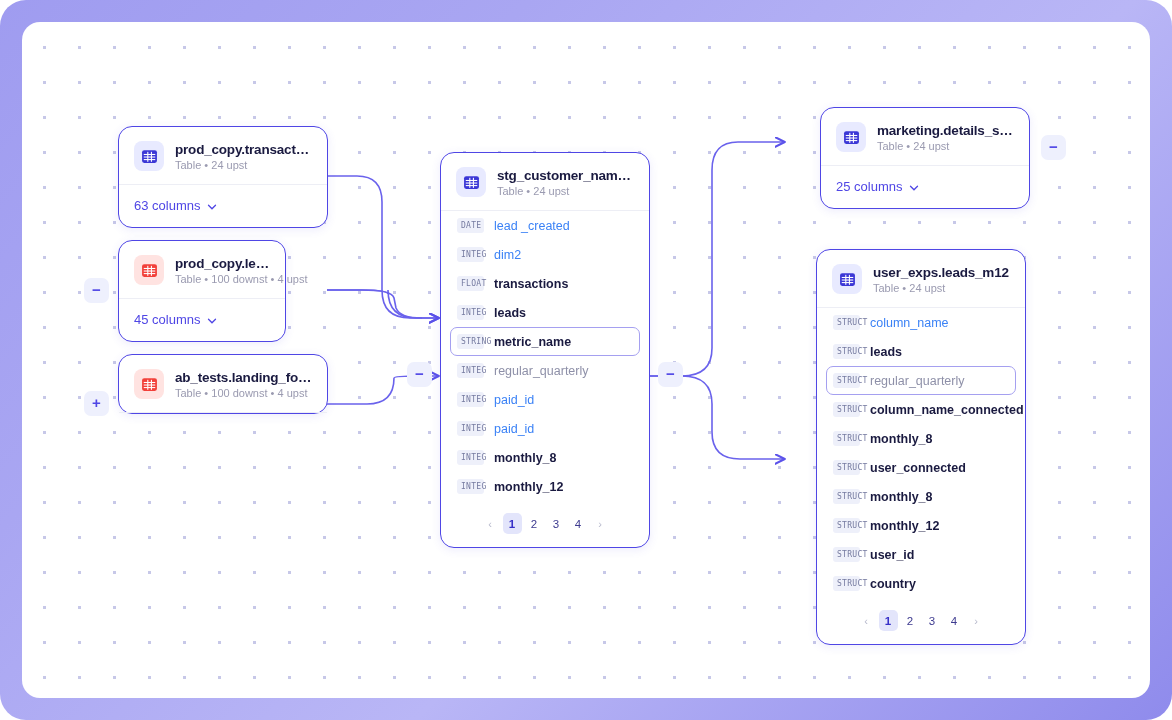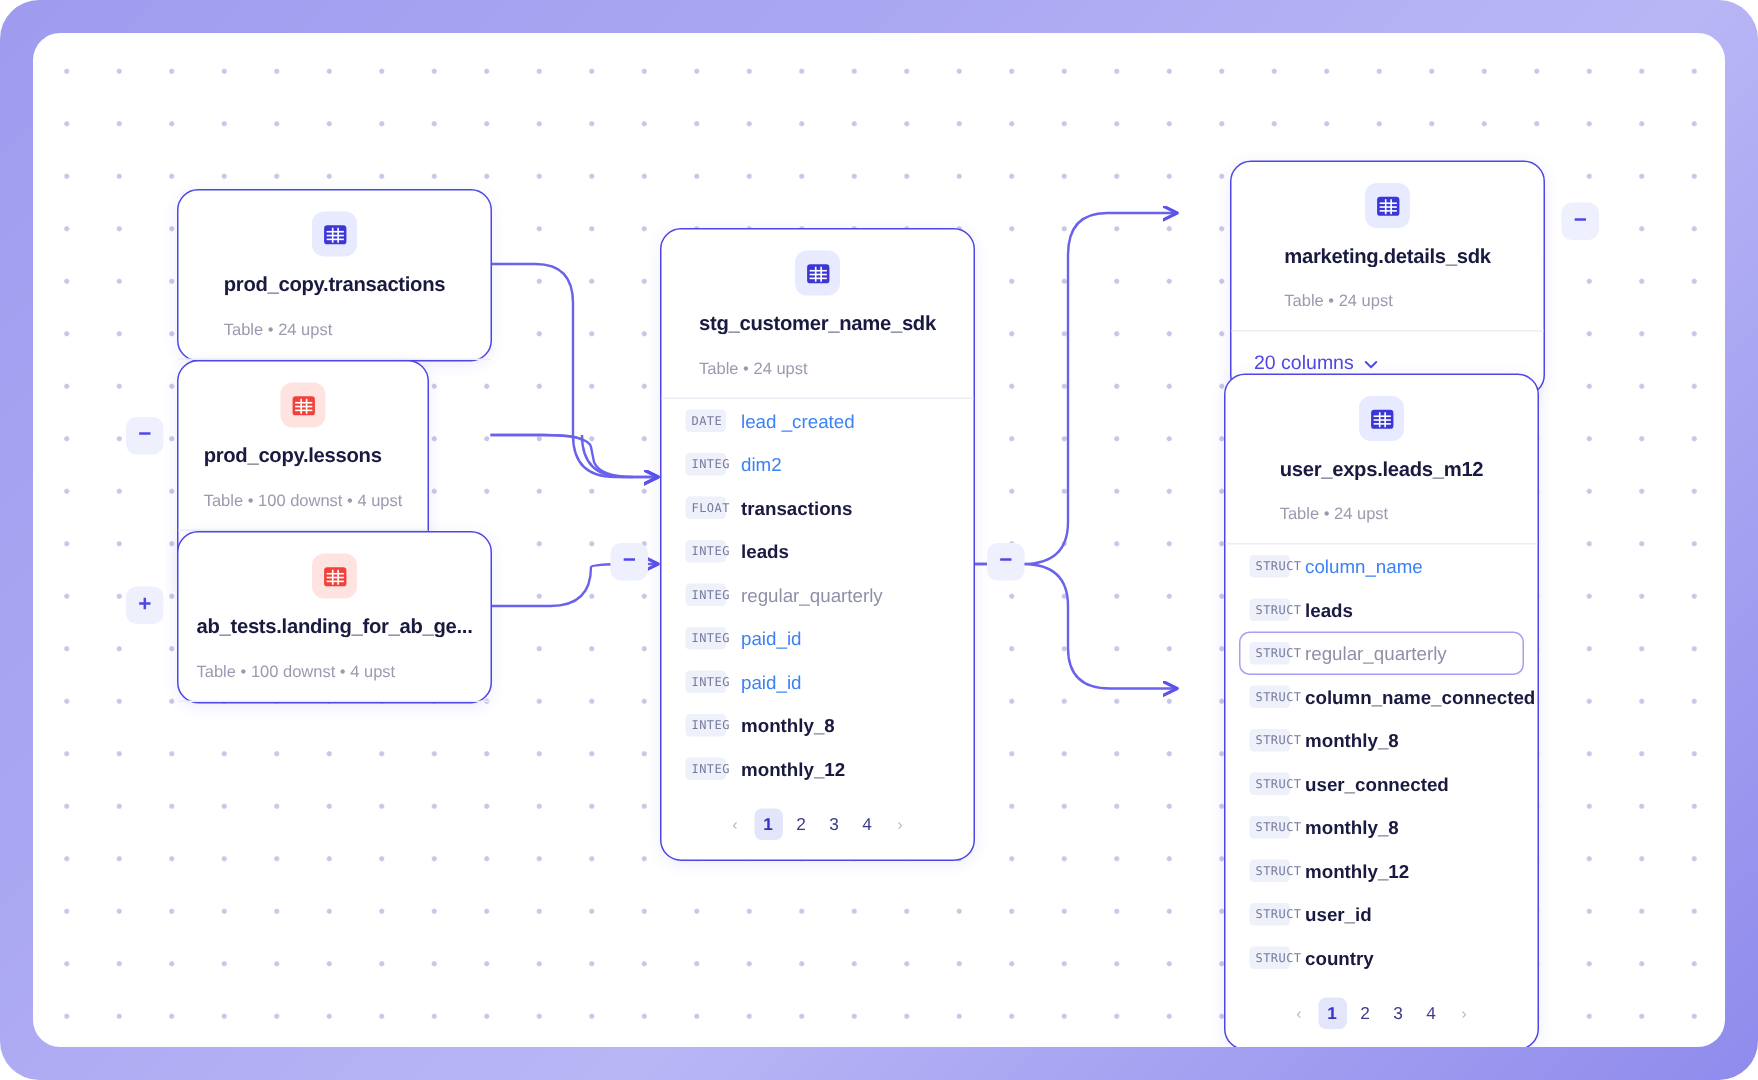--- a/index.html
+++ b/index.html
@@ -32,35 +32,35 @@
 
   
   .node {
     position: absolute;
     background: #ffffff;
     border: 1.6px solid #4f46e5;
     border-radius: 14px;
     box-shadow: 0 2px 10px rgba(79,70,229,0.10);
     z-index: 5;
   }
-  .node-head { display: flex; align-items: center; gap: 11px; padding: 14px 15px 13px 15px; flex-direction: column; }
+  .node-head { display: flex; align-items: center; gap: 11px; padding: 14px 15px 13px 15px; }
   .tbl-icon {
     width: 30px; height: 30px; border-radius: 8px;
     display: flex; align-items: center; justify-content: center;
     flex: none;
   }
   .tbl-icon.blue { background: #e8eaff; }
   .tbl-icon.red  { background: #ffe3e1; }
   .node-titles { min-width: 0; }
   .node-title {
     font-size: 13.5px; font-weight: bold; color: #1a1a40;
     letter-spacing: -0.2px; white-space: nowrap;
     overflow: hidden; text-overflow: ellipsis;
   }
-  .node-sub { font-size: 11px; color: #9a9ab0; margin-top: 17px; white-space: nowrap; }
+  .node-sub { font-size: 11px; color: #9a9ab0; margin-top: 2px; white-space: nowrap; }
   .node-div { height: 1px; background: #edeef5; margin: 0; }
 
   .cols-bar {
     display: flex; align-items: center; justify-content: space-between;
     padding: 13px 15px 13px 15px;
   }
   .cols-label {
     font-size: 13px; color: #4f46e5; font-weight: normal;
     display: flex; align-items: center; gap: 7px;
   }
@@ -147,20 +147,30 @@
               <rect x="5.9" y="3.6" width="1" height="9.4" fill="#fff"></rect>
               <rect x="9.3" y="3.6" width="1" height="9.4" fill="#fff"></rect>
             </svg>
         </div>
         <div class="node-titles">
           <div class="node-title">prod_copy.transactions</div>
           <div class="node-sub">Table • 24 upst</div>
         </div>
       </div>
       <div class="node-div"></div>
+      <div class="cols-bar">
+        <div class="cols-label">
+          <span>63 columns</span>
+          <span class="chev">
+            <svg width="10" height="10" viewBox="0 0 10 10">
+                <path d="M1.5,3.3 L5,6.8 L8.5,3.3" fill="none" stroke="#4f46e5" stroke-width="1.3" stroke-linecap="round"></path>
+              </svg>
+          </span>
+        </div>
+      </div>
     </div>
 
     <div class="node collapsed" style="left:96px; top:218px; width:168px;">
       <div class="node-head">
         <div class="tbl-icon red">
           <svg width="17" height="17" viewBox="0 0 16 16">
               <rect x="1" y="2" width="14" height="12" rx="2" fill="#f2403a"></rect>
               <rect x="2.6" y="5.6" width="10.8" height="1" fill="#fff"></rect>
               <rect x="2.6" y="8" width="10.8" height="1" fill="#fff"></rect>
               <rect x="2.6" y="10.4" width="10.8" height="1" fill="#fff"></rect>
@@ -234,20 +244,24 @@
             <span class="cname">dim2</span>
           </div>
           <div class="col-row">
             <span class="badge">FLOAT</span>
             <span class="cname strong">transactions</span>
           </div>
           <div class="col-row">
             <span class="badge">INTEG</span>
             <span class="cname strong">leads</span>
           </div>
+          <div class="col-row sel">
+            <span class="badge">STRING</span>
+            <span class="cname strong">metric_name</span>
+          </div>
           <div class="col-row">
             <span class="badge">INTEG</span>
             <span class="cname mid">regular_quarterly</span>
           </div>
           <div class="col-row">
             <span class="badge">INTEG</span>
             <span class="cname">paid_id</span>
           </div>
           <div class="col-row">
             <span class="badge">INTEG</span>
@@ -285,21 +299,21 @@
             </svg>
         </div>
         <div class="node-titles">
           <div class="node-title">marketing.details_sdk</div>
           <div class="node-sub">Table • 24 upst</div>
         </div>
       </div>
       <div class="node-div"></div>
       <div class="cols-bar">
         <div class="cols-label">
-          <span>20 columns</span>
+          <span>25 columns</span>
           <span class="chev">
             <svg width="10" height="10" viewBox="0 0 10 10">
                 <path d="M1.5,3.3 L5,6.8 L8.5,3.3" fill="none" stroke="#4f46e5" stroke-width="1.3" stroke-linecap="round"></path>
               </svg>
           </span>
         </div>
       </div>
     </div>
 
     <div class="node" style="left:794px; top:227px; width:210px;">

